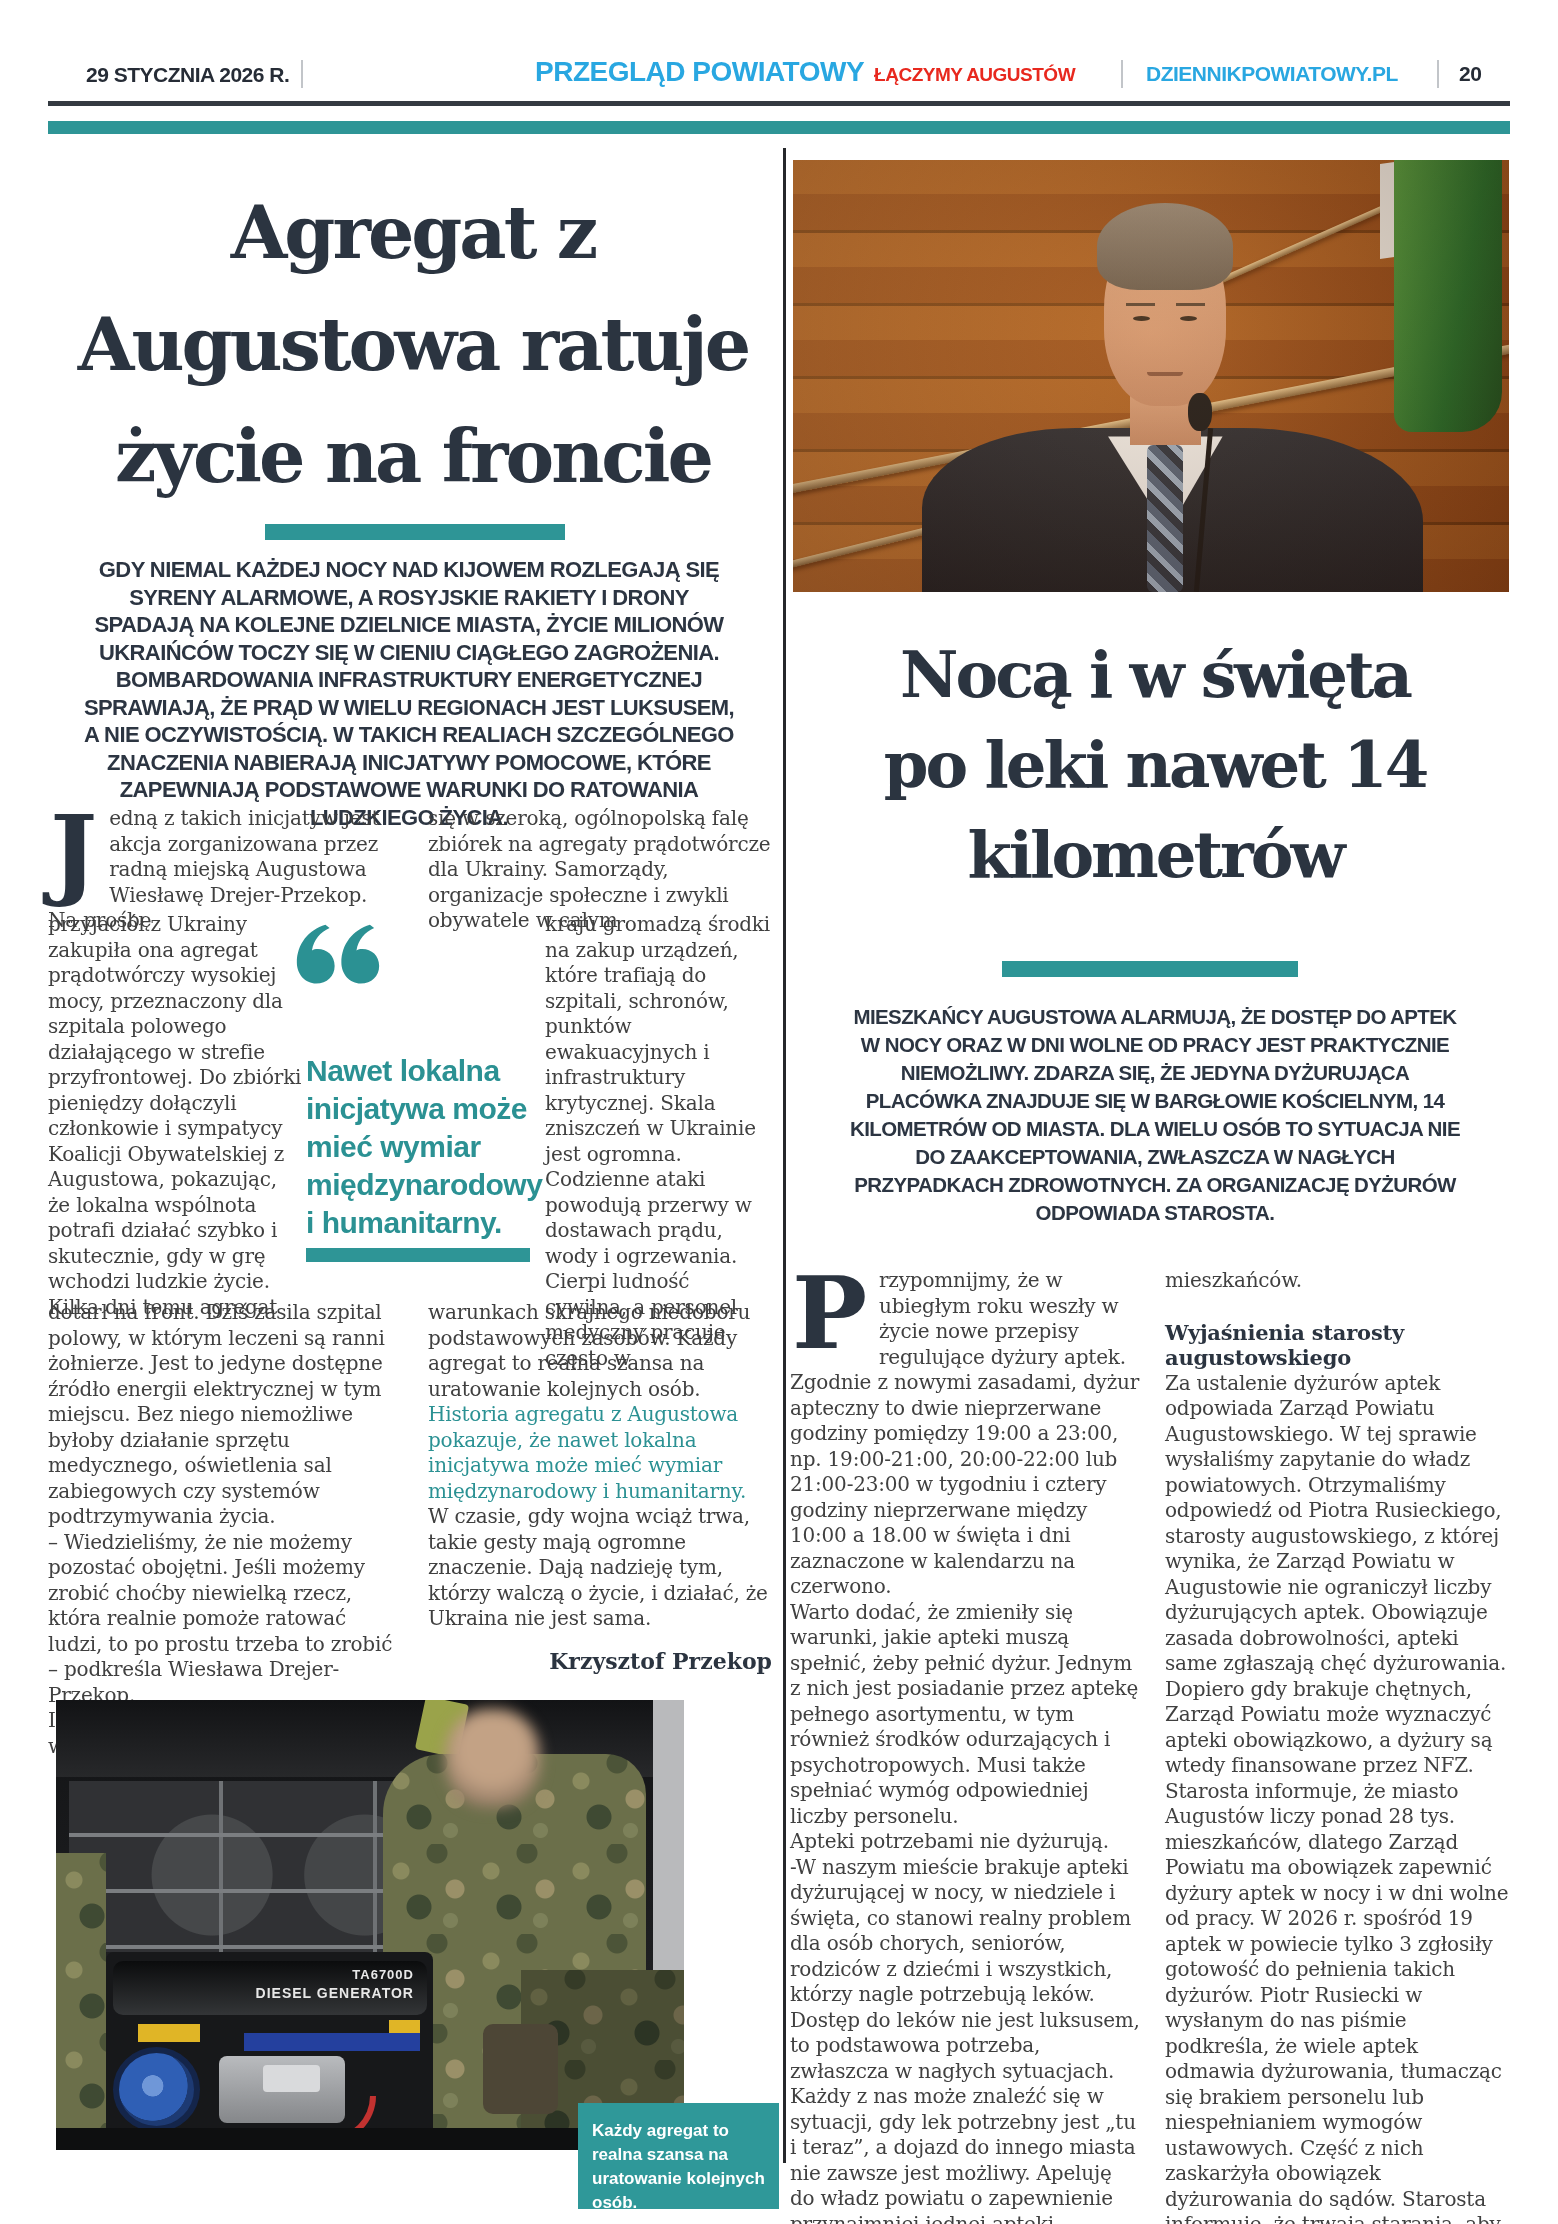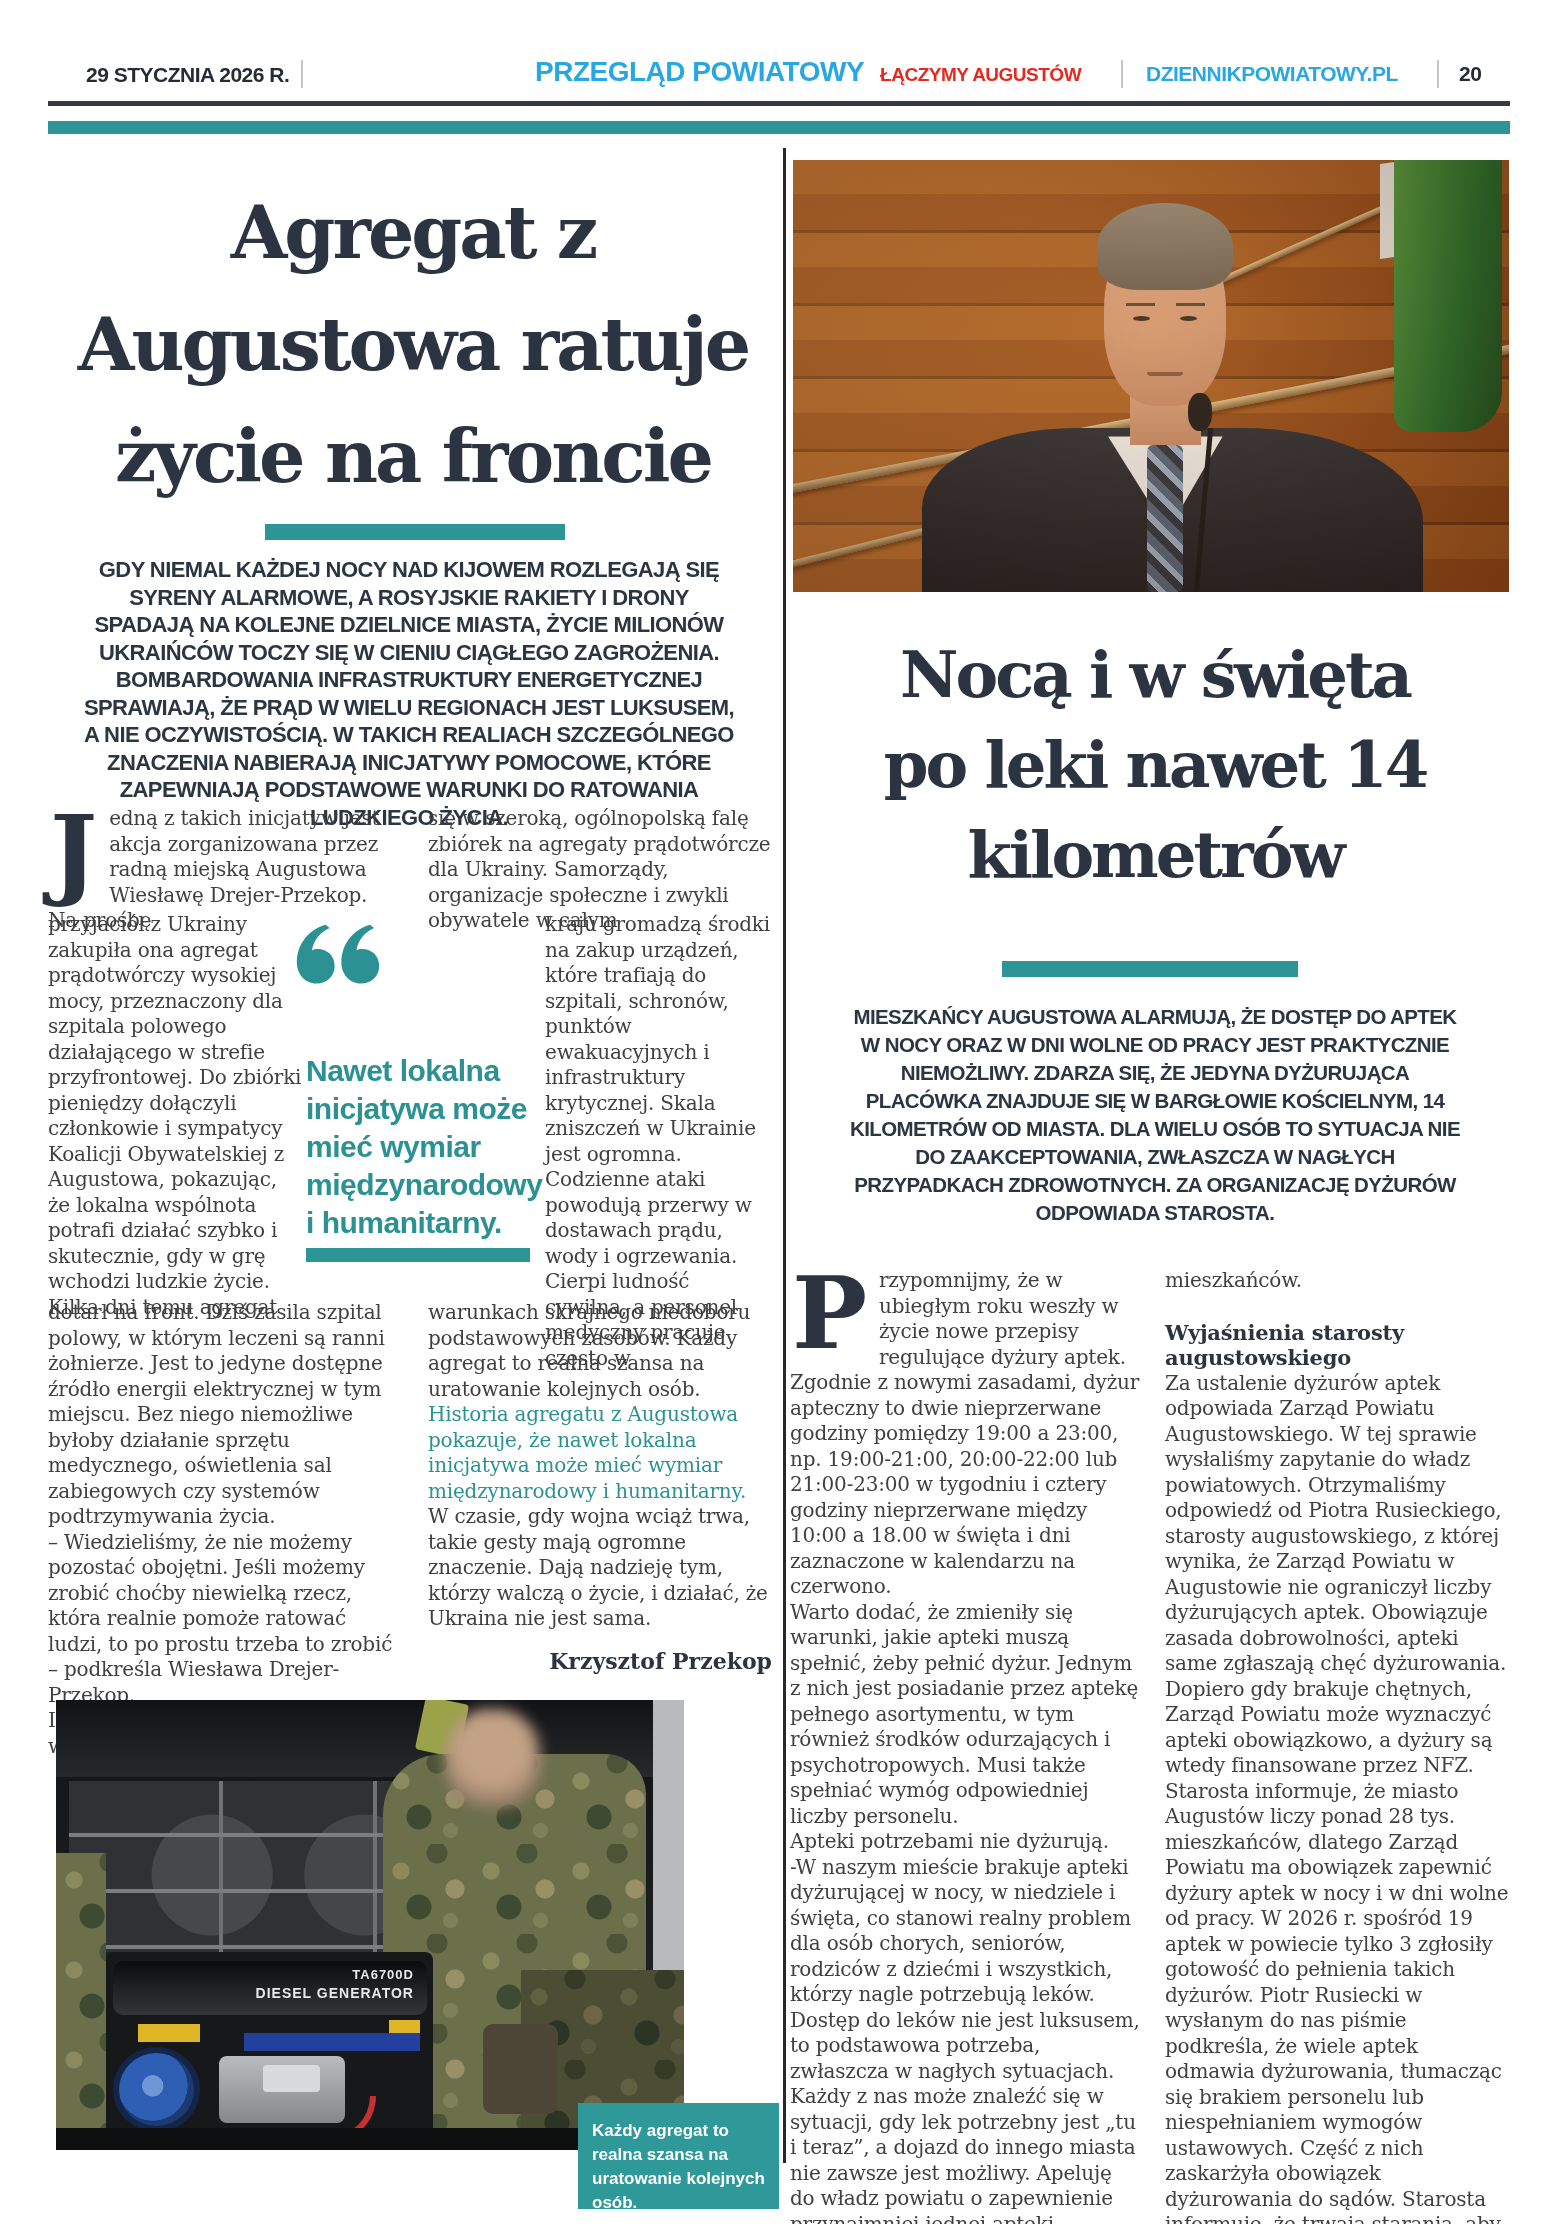--- a/index.html
+++ b/index.html
@@ -81,21 +81,21 @@
   .fan{background:radial-gradient(circle at 45% 45%,#6f97d8 0 18%,#2f5fb5 19% 60%,#1d3a73 61%);
       border-radius:50%;border:6px solid #14254a;}
   .engine{background:linear-gradient(180deg,#b9bbbe,#85878a);border-radius:8px;}
   .cable{border:6px solid #c23230;border-top:none;border-left:none;border-radius:0 0 60px 10px;}
 </style>
 </head>
 <body>
 
 <div class="abs hdr-sans hdr-date" style="left:75px;top:63px;margin-left:11px;">29 STYCZNIA 2026 R.</div>
 <div class="abs hdr-sep" style="left:301px;top:60px;"></div>
-<div class="abs" style="left:535px;top:56px;display:flex;align-items:baseline;gap:16px;">
+<div class="abs" style="left:535px;top:56px;display:flex;align-items:baseline;gap:10px;">
   <span class="hdr-sans hdr-main">PRZEGLĄD POWIATOWY</span>
   <span class="hdr-sans hdr-tag">ŁĄCZYMY AUGUSTÓW</span>
 </div>
 <div class="abs hdr-sep" style="left:1121px;top:60px;"></div>
 <div class="abs hdr-sans hdr-site" style="left:1146px;top:62px;">DZIENNIKPOWIATOWY.PL</div>
 <div class="abs hdr-sep" style="left:1437px;top:60px;"></div>
 <div class="abs hdr-sans hdr-page" style="left:1459px;top:62px;">20</div>
 
 <div class="abs rule-dark" style="left:48px;top:101px;width:1462px;height:5px;"></div>
 <div class="abs band-teal" style="left:48px;top:121px;width:1462px;height:13px;"></div>

